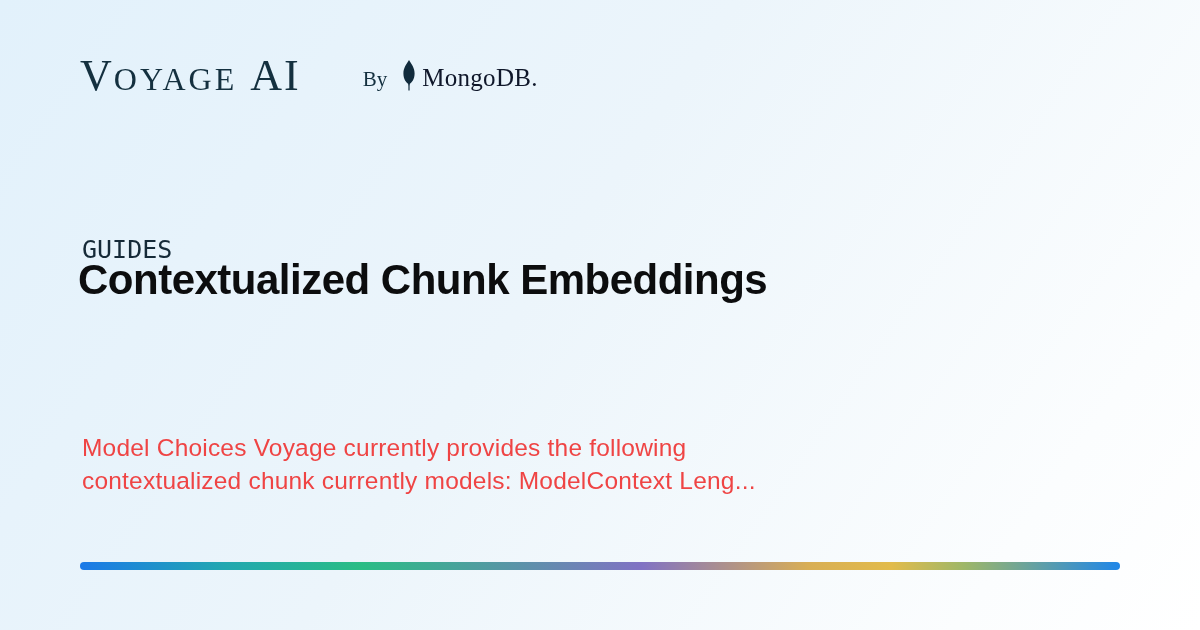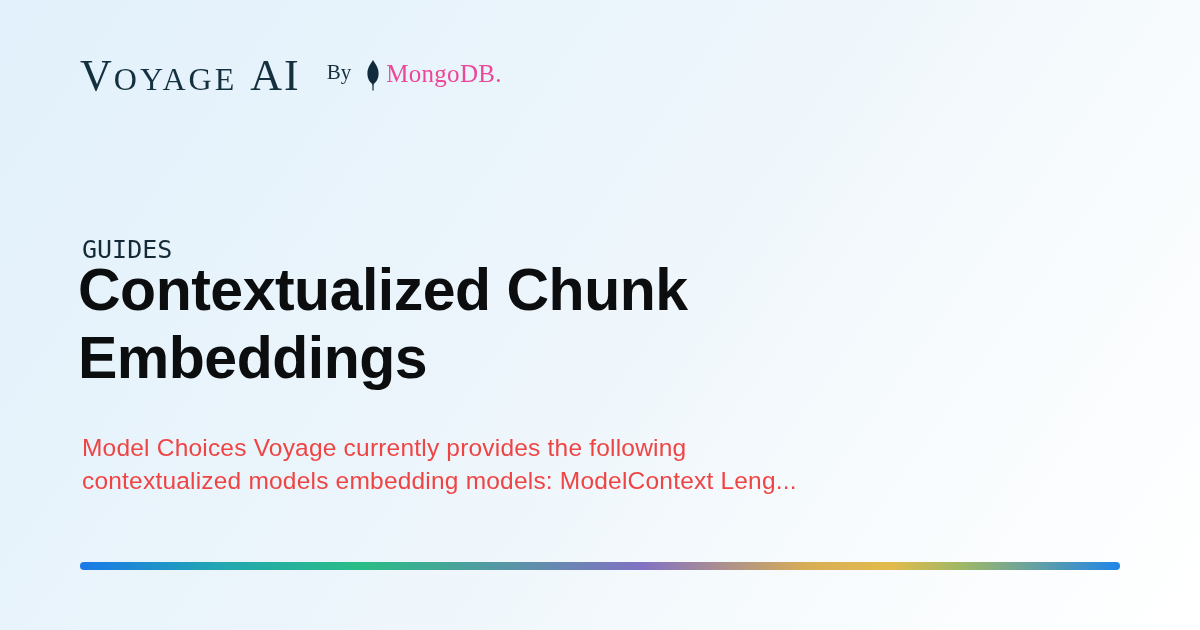--- a/index.html
+++ b/index.html
@@ -10,68 +10,69 @@
     background: linear-gradient(125deg, #e2f1fb 0%, #ecf5fb 45%, #fbfdfe 85%, #ffffff 100%);
   }
 
   
   .logo-row {
     position: absolute;
     left: 80px;
     top: 54px;
     display: flex;
     align-items: center;
+    gap: 36px;
   }
   .voyage-wordmark {
     font-family: "Liberation Serif", serif;
     color: #14303f;
     letter-spacing: 2px;
     white-space: nowrap;
     line-height: 1;
   }
   .voyage-wordmark .lg { font-size: 44px; }
   .voyage-wordmark .sm { font-size: 32px; letter-spacing: 3px; }
   .byline {
     display: inline-flex;
-    align-items: flex-start;
+    align-items: flex-end;
     margin-left: 26px;
     color: #14303f;
   }
   .by-text {
     font-family: "Liberation Serif", serif;
     font-size: 21px;
     margin-right: 14px;
   }
   .leaf-wrap { display: inline-flex; align-items: center; margin-right: 5px; }
   .mongodb-wordmark {
     font-family: "Liberation Serif", serif;
     font-size: 25px;
     font-weight: 500;
-    color: #ec4899;
+    color: #0f172a;
     letter-spacing: 0.3px;
   }
 
   
   .eyebrow {
     position: absolute;
     left: 82px;
     top: 227px;
     font-family: "DejaVu Sans Mono", monospace;
     font-size: 25px;
     font-weight: 500;
     color: #152a38;
     letter-spacing: 0px;
     margin-top: 8px;
   }
   .page-title {
     position: absolute;
     left: 78px;
     top: 256px;
     width: 700px;
-    font-size: 59px;
+    font-size: 42px;
     font-weight: 700;
     line-height: 1.16;
     letter-spacing: -0.5px;
     color: #0c0d0e;
   }
   .description {
     position: absolute;
     left: 82px;
     top: 431px;
     color: #ef4444;
@@ -114,16 +115,16 @@
     <span class="mongodb-wordmark">MongoDB.</span>
   </div>
 </div>
 
 <div class="eyebrow">GUIDES</div>
 
 <h1 class="page-title">Contextualized Chunk Embeddings</h1>
 
 <div class="description">
   <div>Model Choices Voyage currently provides the following</div>
-  <div>contextualized models embedding models: ModelContext Leng...</div>
+  <div>contextualized chunk currently models: ModelContext Leng...</div>
 </div>
 
 <div class="gradient-bar"></div>
 
 </body></html>

